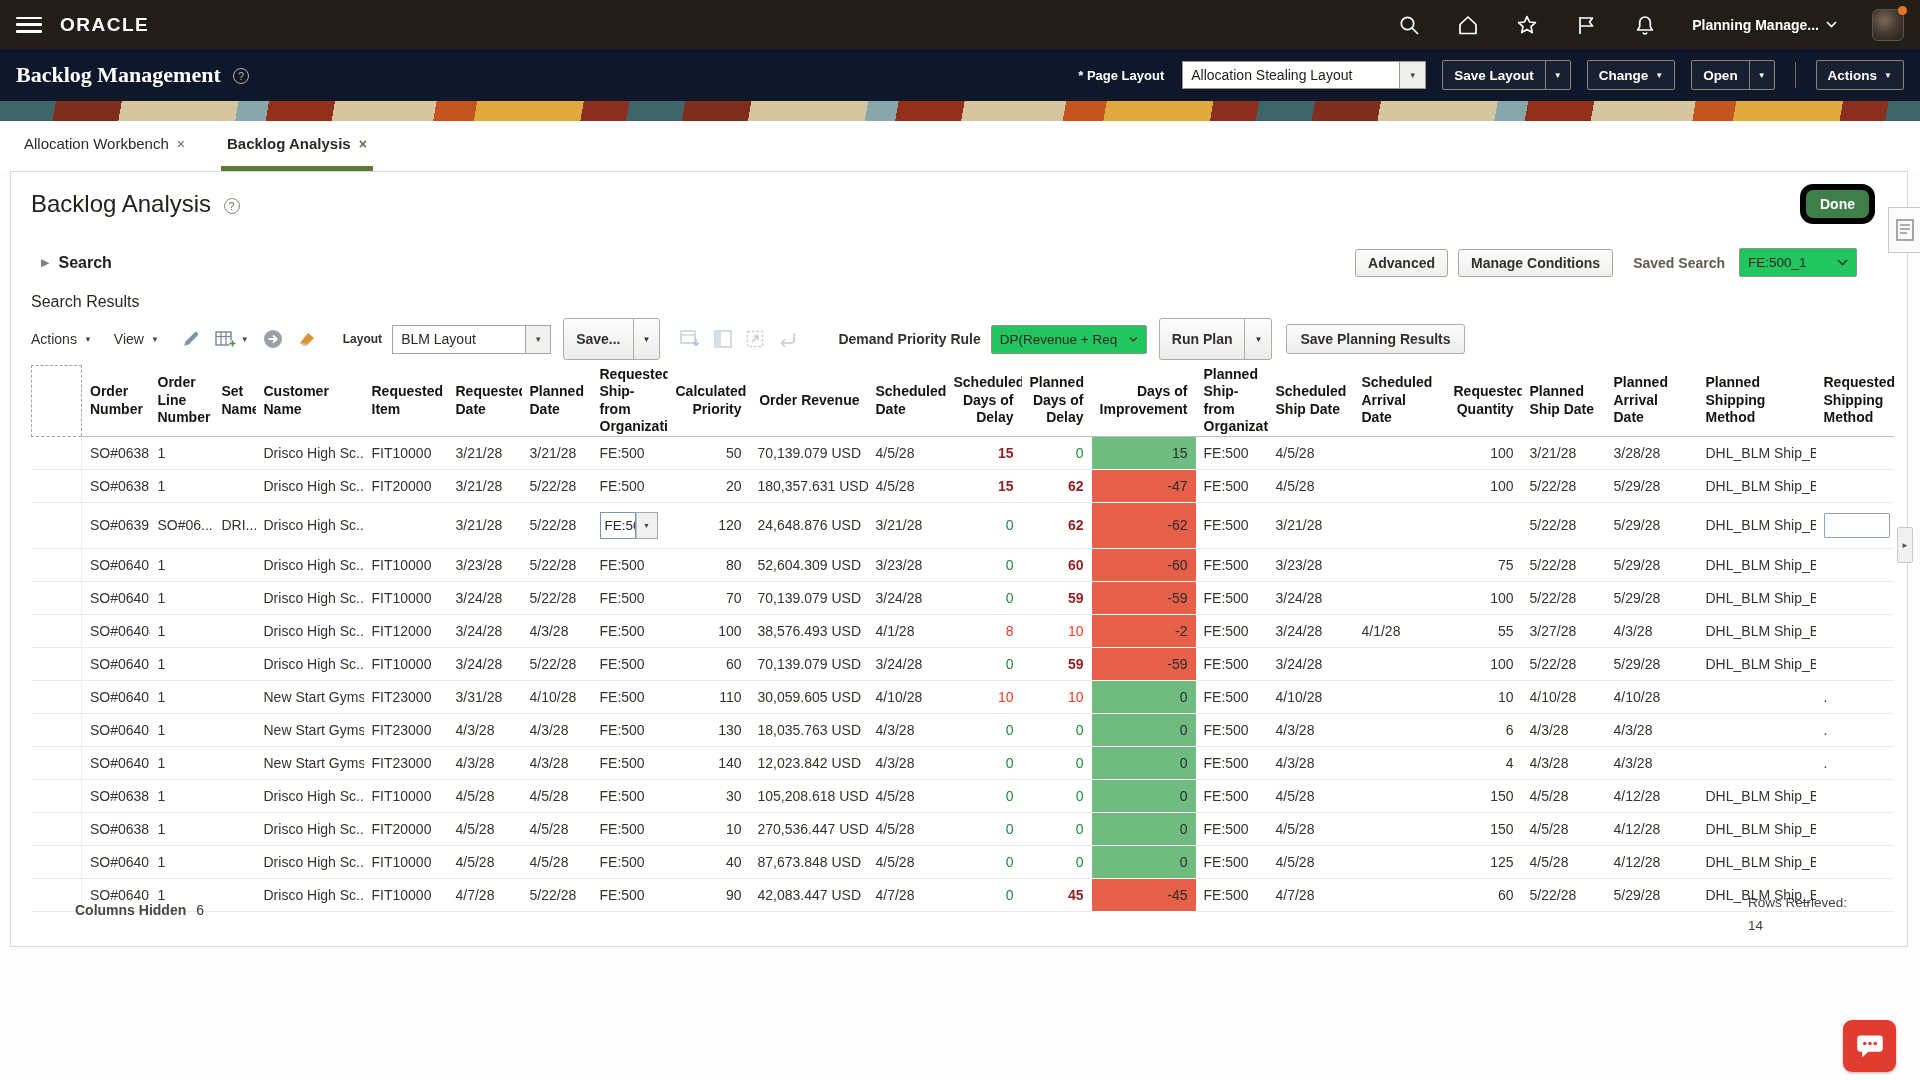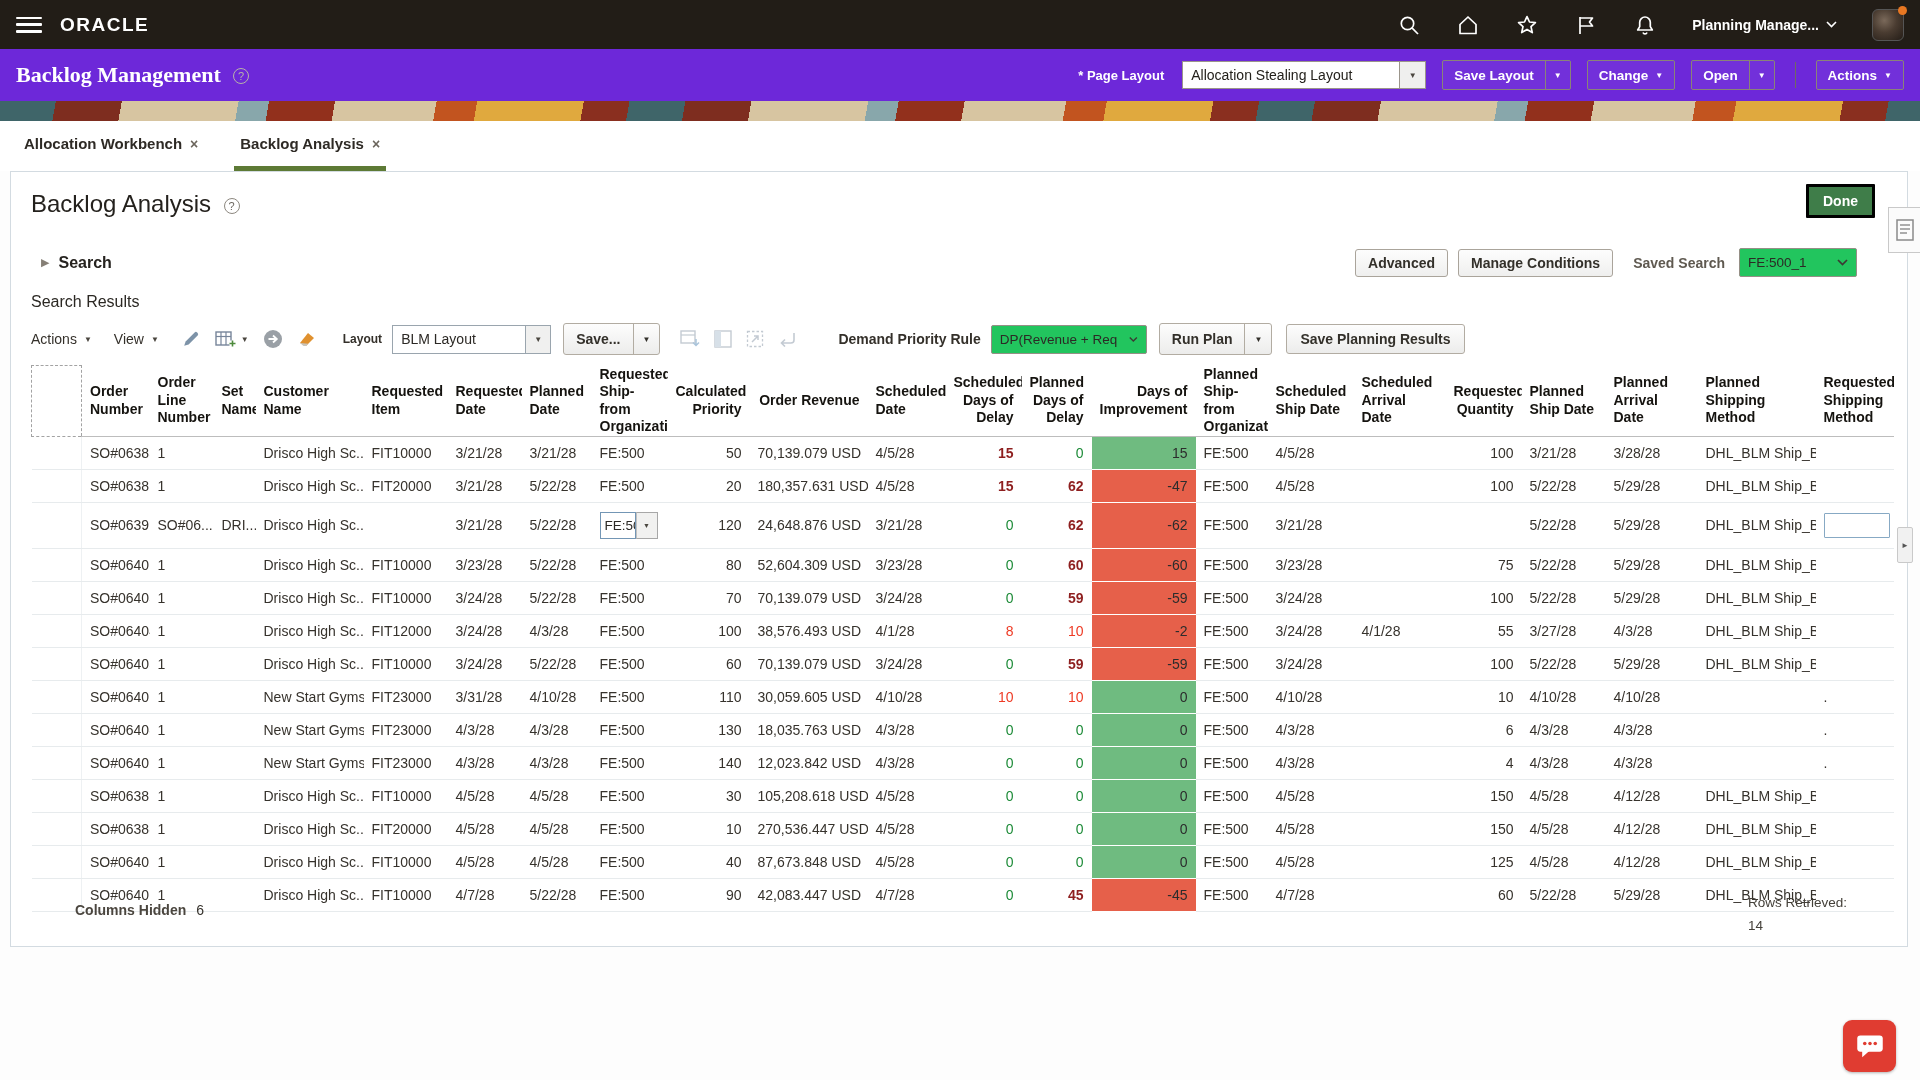--- a/index.html
+++ b/index.html
@@ -15,21 +15,21 @@
   .top-right { margin-left:auto; display:flex; align-items:center; gap:35px; }
   .tb-icon { width:24px; height:24px; background:none; border:none; cursor:pointer; padding:0; }
   .tb-icon svg { display:block; }
   .user-menu { display:flex; align-items:center; gap:7px; color:#fff; font-size:14px; font-weight:bold; cursor:pointer; }
   .avatar { width:32px; height:32px; border-radius:6px; position:relative; cursor:pointer;
     background:radial-gradient(circle at 38% 35%, #7a695a 0%, #4a3c31 45%, #241d17 100%); border:1px solid #555; }
   .presence-dot { position:absolute; top:-4px; right:-4px; width:9px; height:9px; border-radius:50%;
     background:#e87722; }
 
   
-  .titlebar { height:52px; background:#6d28d9; display:flex; align-items:center; padding:12px 16px; }
+  .titlebar { height:52px; background:#0f172a; display:flex; align-items:center; padding:12px 16px; }
   .app-title { color:#fff; font-family:"Liberation Serif", serif; font-weight:bold; font-size:22px; }
   .help-badge { display:inline-flex; align-items:center; justify-content:center; width:16px; height:16px;
     border:1px solid #b7b2aa; border-radius:50%; color:#b7b2aa; font-size:11px; margin-left:8px; vertical-align:2px; }
   .title-controls { margin-left:auto; display:flex; align-items:center; gap:16px; }
   .pl-label { color:#fff; font-size:13px; font-weight:bold; margin-right:2px; }
   .pl-combo { display:flex; height:28px; }
   .pl-combo .pl-value { width:218px; background:#fff; border:1px solid #9b958b; color:#24211c;
     font-size:14px; display:flex; align-items:center; padding:0 8px; }
   .pl-combo .pl-caret { width:26px; background:#efefee; border:1px solid #9b958b; border-left:none;
     color:#4a463f; font-size:8px; cursor:pointer; }
@@ -43,31 +43,31 @@
   
   .banner { height:20px;
     background:repeating-linear-gradient(100deg,
       #3f6569 0px,#3f6569 55px,#7e2d1f 55px,#7e2d1f 120px,#d7c5a1 120px,#d7c5a1 235px,
       #88a7ab 235px,#88a7ab 265px,#92301c 265px,#92301c 330px,#d7c5a1 330px,#d7c5a1 430px,
       #c2541f 430px,#c2541f 470px,#e0a93e 470px,#e0a93e 575px,#8a2f1f 575px,#8a2f1f 620px); }
 
   
   .tabbar { height:50px; background:#fff; display:flex; align-items:flex-end; padding:0 0 0 18px; gap:30px; }
   .tab { display:flex; align-items:center; gap:8px; padding:0 6px 14px 6px; font-size:15px; color:#2e2a25;
-    border-bottom:5px solid transparent; cursor:pointer;font-weight:bold; }
+    border-bottom:5px solid transparent; cursor:pointer; }
   .tab.active { font-weight:bold; border-bottom-color:#5d7a35; }
   .tab .close { color:#6b655c; font-size:14px; cursor:pointer; }
 
   
   .panel { position:absolute; left:10px; top:171px; width:1898px; height:776px;
     background:#fff; border:1px solid #d3dbe1; }
   .panel-head { position:relative; padding:18px 20px 0 20px; }
   .page-title { font-size:24px; font-weight:400; color:#24211d; display:inline; }
-  .done-btn { position:absolute; right:32px; top:12px; background:#3f7d49; border:3px solid #000000;
-    color:#fff; font-weight:bold; font-size:14px; padding:6px 14px; border-radius:1px; cursor:pointer; }
+  .done-btn { position:absolute; right:32px; top:12px; background:#3f7d49; border:6px solid #000000;
+    color:#fff; font-weight:bold; font-size:14px; padding:6px 14px; border-radius:13px; cursor:pointer; }
 
   .search-row { display:flex; justify-content:space-between; align-items:center; margin-top:30px; padding:0 50px 0 30px; }
   .search-toggle { display:flex; align-items:center; gap:9px; cursor:pointer; }
   .disclosure { color:#867f76; font-size:11px; }
   .search-label { font-size:16px; font-weight:bold; color:#26231f; }
   .search-actions { display:flex; align-items:center; gap:10px; }
   .lt-btn { background:linear-gradient(#fdfdfd,#efefee); border:1px solid #aaa49b; border-radius:3px;
     color:#33302a; font-size:14px; font-weight:bold; padding:5px 12px; cursor:pointer; }
   .saved-search-label { font-size:14px; font-weight:bold; color:#5f5950; margin:0 4px 0 10px; }
   .select { display:flex; align-items:center; justify-content:space-between; background:#22c55e;
@@ -83,21 +83,21 @@
     font-size:14px; color:#34302a; margin-right:22px; }
   .menu-btn .mini-caret, .mini-caret { font-size:8px; color:#4a463f; }
   .icon-btn { background:none; border:none; padding:0; cursor:pointer; margin-right:14px; display:flex; align-items:center; gap:5px; }
   .icon-btn.disabled { opacity:.4; cursor:default; }
   .tool-label { font-size:12px; font-weight:bold; color:#34302a; margin:0 10px 0 12px; }
   .combo { display:flex; height:29px; }
   .combo .combo-value { width:134px; background:#fff; border:1px solid #9aa5ae; font-size:14px; color:#2c2925;
     display:flex; align-items:center; padding:0 8px; }
   .combo .combo-caret { width:25px; background:#f0f0ef; border:1px solid #9aa5ae; border-left:none;
     font-size:8px; color:#4a463f; cursor:pointer; }
-  .split-btn { display:flex; align-items:stretch; height:32px; border:1px solid #b2aca2; border-radius:3px;
+  .split-btn { display:flex; align-items:stretch; height:42px; border:1px solid #b2aca2; border-radius:3px;
     background:linear-gradient(#fdfdfd,#ececeb); overflow:hidden; margin-left:12px; }
   .split-btn .seg { display:flex; align-items:center; padding:0 12px; font-size:14px; font-weight:bold;
     color:#33302a; background:none; border:none; cursor:pointer; }
   .split-btn .seg.caret { border-left:1px solid #b2aca2; font-size:8px; padding:0 9px; }
   .dis-icons { display:flex; align-items:center; margin-left:20px; }
   .dpr-label { font-size:14px; font-weight:bold; color:#34302a; margin:0 10px 0 28px; }
   .dpr-select { width:156px; }
   .plain-btn { height:30px; background:linear-gradient(#fdfdfd,#ececeb); border:1px solid #b2aca2;
     border-radius:3px; font-size:14px; font-weight:bold; color:#33302a; padding:0 13px; margin-left:14px; cursor:pointer; }
 

